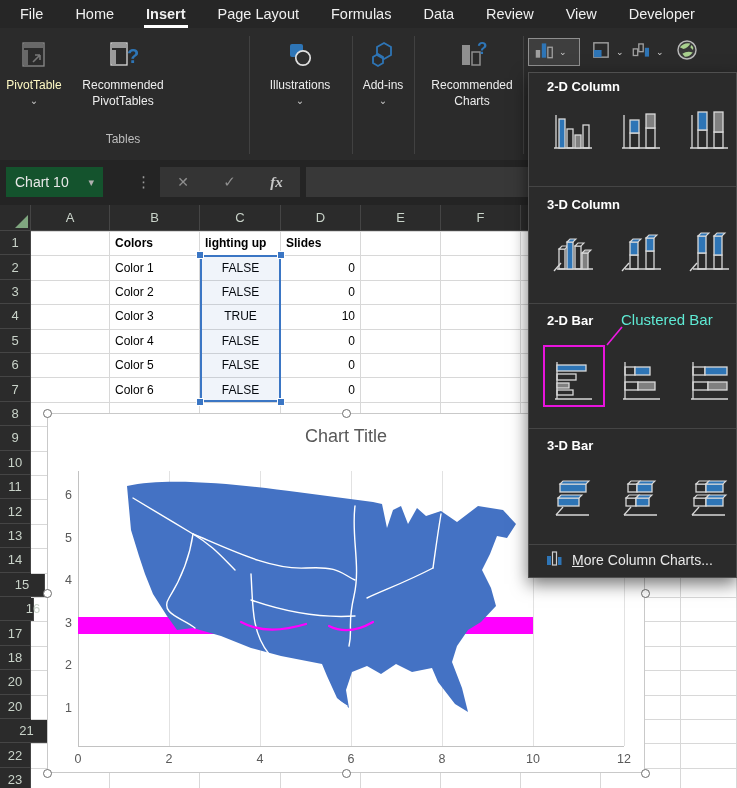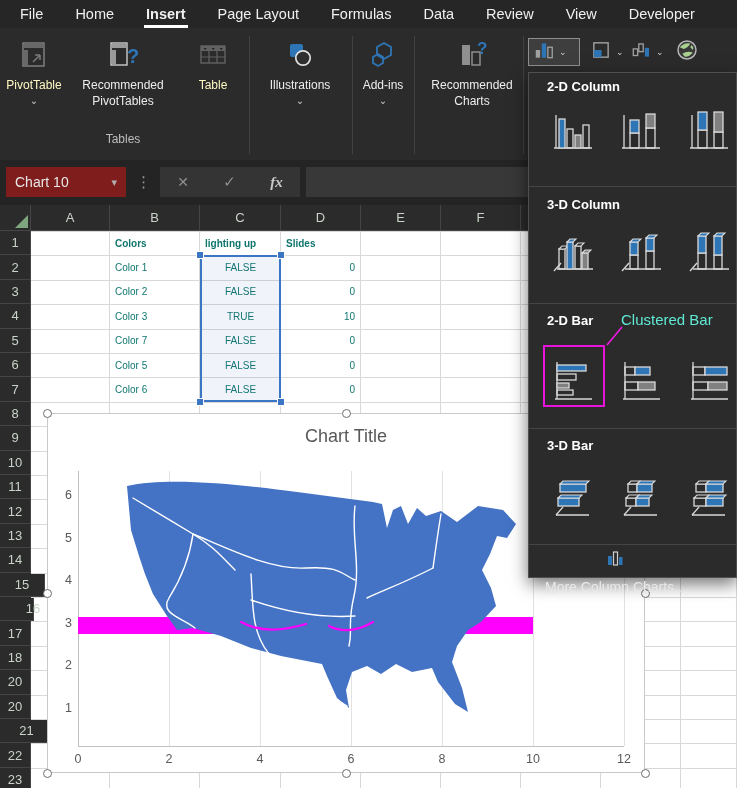--- a/index.html
+++ b/index.html
@@ -19,35 +19,35 @@
   .rlabel{font-size:12px;color:#ededed;text-align:center;line-height:1.3;margin-top:4px}
   .rlabel.dis{color:#fef9c3}
   .rchev{color:#c9c9c9;font-size:10px;margin-top:3px;line-height:8px}
   .rsep{position:absolute;top:8px;height:118px;width:1px;background:#414141}
   .grouplabel{position:absolute;left:4px;top:104px;width:238px;text-align:center;font-size:12px;color:#bdbdbd}
   .cbtn{position:absolute;top:10px;height:28px;display:flex;align-items:center;gap:4px;padding:1px 4px;box-sizing:border-box}
   .cbtn.active{background:#3e3e3e;border:1px solid #8f8f8f}
   .cchev{color:#cfcfcf;font-size:9px}
   
   .fbar{position:absolute;left:0;top:160px;width:737px;height:45px;background:#242424}
-  .namebox{position:absolute;left:6px;top:7px;width:120px;height:30px;background:#7f1d1d;color:#e8e8e8;
+  .namebox{position:absolute;left:6px;top:7px;width:97px;height:30px;background:#14532d;color:#e8e8e8;
            font-size:14px;display:flex;align-items:center;justify-content:space-between;padding:0 9px;box-sizing:border-box}
   .nbcaret{color:#b0b0b0;font-size:11px}
   .fdots{position:absolute;left:136px;top:13px;color:#9a9a9a;font-size:15px;letter-spacing:1px}
   .fbtns{position:absolute;left:160px;top:7px;width:140px;height:30px;background:#343434;display:flex;
          align-items:center;justify-content:space-around;color:#8f8f8f}
   .fx-x{font-size:14px}.fx-c{font-size:15px}
   .fx-f{font-style:italic;font-weight:700;font-size:15px;font-family:"Liberation Serif",serif;color:#c8c8c8}
   .ffield{position:absolute;left:306px;top:7px;width:431px;height:30px;background:#383838}
   
   .sheet{position:absolute;left:0;top:205px;width:737px;height:583px;background:#ffffff}
   .hdr{position:absolute;background:#2b2b2b;color:#c9d3c9;font-size:13px;display:flex;align-items:center;
        justify-content:center;box-sizing:border-box;border-right:1px solid #454545;border-bottom:1px solid #454545}
   .gridv,.gridh{position:absolute;background:#d8d8d8}
-  .cell{position:absolute;color:#0f766e;font-size:10px;display:flex;align-items:center;box-sizing:border-box;white-space:nowrap;overflow:hidden}
+  .cell{position:absolute;color:#000000;font-size:12px;display:flex;align-items:center;box-sizing:border-box;white-space:nowrap;overflow:hidden}
   .al{justify-content:flex-start;padding-left:5px}.ac{justify-content:center}.ar{justify-content:flex-end;padding-right:6px}
   .bold{font-weight:700}
   .sel{position:absolute;border:2px solid #3b76c4;background:rgba(68,114,196,.08);box-sizing:border-box}
   .selh{position:absolute;width:6px;height:6px;background:#3b76c4;border:1px solid #fff;box-sizing:content-box}
   .corner-tri{position:absolute;right:2px;bottom:2px;width:0;height:0;border-left:13px solid transparent;border-bottom:13px solid #7fa67f}
   
   .chart{position:absolute;left:47px;top:413px;width:598px;height:360px;background:#fff;border:1px solid #c9c9c9;box-sizing:border-box}
   .ctitle{position:absolute;left:0;right:0;top:12px;text-align:center;color:#595959;font-size:18px}
   .gl{position:absolute;background:#e2e2e2}
   .axl{position:absolute;background:#c2c2c2}
@@ -98,31 +98,20 @@
     <div class="rbtn" style="left:64px;width:118px">
       <div class="ricon">
           <svg width="30" height="30" viewBox="0 0 30 30">
             <rect x="3" y="3" width="16" height="22" fill="none" stroke="#d9d9d9" stroke-width="1.3"></rect>
             <rect x="4" y="4" width="14" height="4" fill="#9a9a9a"></rect>
             <rect x="4" y="10" width="4" height="14" fill="#9a9a9a"></rect>
             <text x="19" y="23" font-size="20" font-weight="bold" fill="#2e75b6" font-family="Liberation Sans,sans-serif">?</text>
           </svg>
         </div>
       <div class="rlabel">Recommended PivotTables</div>
-    </div>
-    <div class="rbtn" style="left:184px;width:58px">
-      <div class="ricon dim">
-          <svg width="30" height="30" viewBox="0 0 30 30">
-            <rect x="3" y="6" width="24" height="17" fill="none" stroke="#8f8f8f" stroke-width="1.4"></rect>
-            <rect x="3" y="6" width="24" height="5" fill="#8f8f8f"></rect>
-            <path d="M11 11 V23 M19 11 V23 M3 17 H27" stroke="#8f8f8f" stroke-width="1.2"></path>
-            <path d="M5.5 8 l3.4 0 l-1.7 2.2 Z M13.5 8 l3.4 0 l-1.7 2.2 Z M21.5 8 l3.4 0 l-1.7 2.2 Z" fill="#2b2b2b"></path>
-          </svg>
-        </div>
-      <div class="rlabel dis">Table</div>
     </div>
     <div class="grouplabel">Tables</div>
     <div class="rsep" style="left:249px"></div>
     <div class="rbtn" style="left:254px;width:92px">
       <div class="ricon">
           <svg width="30" height="30" viewBox="0 0 30 30">
             <rect x="5" y="4" width="13" height="13" rx="2" fill="#2e75b6"></rect>
             <circle cx="18" cy="18" r="7.2" fill="#2f2f2f" stroke="#e0e0e0" stroke-width="1.7"></circle>
           </svg>
         </div>
@@ -274,21 +263,21 @@
       <div class="cell al bold" style="left: 281px; top: 26px; width: 80px; height: 24.4px;">Slides</div>
       <div class="cell al" style="left: 110px; top: 50.4px; width: 90px; height: 24.4px;">Color 1</div>
       <div class="cell ac" style="left: 200px; top: 50.4px; width: 81px; height: 24.4px;">FALSE</div>
       <div class="cell ar" style="left: 281px; top: 50.4px; width: 80px; height: 24.4px;">0</div>
       <div class="cell al" style="left: 110px; top: 74.8px; width: 90px; height: 24.4px;">Color 2</div>
       <div class="cell ac" style="left: 200px; top: 74.8px; width: 81px; height: 24.4px;">FALSE</div>
       <div class="cell ar" style="left: 281px; top: 74.8px; width: 80px; height: 24.4px;">0</div>
       <div class="cell al" style="left: 110px; top: 99.2px; width: 90px; height: 24.4px;">Color 3</div>
       <div class="cell ac" style="left: 200px; top: 99.2px; width: 81px; height: 24.4px;">TRUE</div>
       <div class="cell ar" style="left: 281px; top: 99.2px; width: 80px; height: 24.4px;">10</div>
-      <div class="cell al" style="left: 110px; top: 123.6px; width: 90px; height: 24.4px;">Color 7</div>
+      <div class="cell al" style="left: 110px; top: 123.6px; width: 90px; height: 24.4px;">Color 4</div>
       <div class="cell ac" style="left: 200px; top: 123.6px; width: 81px; height: 24.4px;">FALSE</div>
       <div class="cell ar" style="left: 281px; top: 123.6px; width: 80px; height: 24.4px;">0</div>
       <div class="cell al" style="left: 110px; top: 148px; width: 90px; height: 24.4px;">Color 5</div>
       <div class="cell ac" style="left: 200px; top: 148px; width: 81px; height: 24.4px;">FALSE</div>
       <div class="cell ar" style="left: 281px; top: 148px; width: 80px; height: 24.4px;">0</div>
       <div class="cell al" style="left: 110px; top: 172.4px; width: 90px; height: 24.4px;">Color 6</div>
       <div class="cell ac" style="left: 200px; top: 172.4px; width: 81px; height: 24.4px;">FALSE</div>
       <div class="cell ar" style="left: 281px; top: 172.4px; width: 80px; height: 24.4px;">0</div>
       <div class="sel" style="left: 200px; top: 50.4px; width: 81px; height: 146.4px;"></div>
       <div class="selh" style="left: 196px; top: 46.4px;"></div>
@@ -498,21 +487,21 @@
           <rect x="21" y="24" width="17" height="8" fill="#2e75b6" stroke="#d9d9d9" stroke-width="1.3"></rect>
           <polygon points="21,24 24,21 41,21 38,24" fill="#2e75b6" stroke="#d9d9d9" stroke-width="1.1"></polygon>
         </svg>
       </div>
       <div class="msep" style="top: 471px;"></div>
       <div class="mbox" style="left: 14px; top: 272px; width: 62px; height: 62px;"></div>
       <svg width="207" height="504" style="position: absolute; left: 0px; top: 0px; pointer-events: none;">
         <line x1="78" y1="272" x2="93" y2="254" stroke="#EE19E3" stroke-width="1.6"></line>
       </svg>
       <div class="mann" style="left: 92px; top: 238px; color: #5eead4;">Clustered Bar</div>
-      <div class="mfoot" style="left: 16px; top: 476px; flex-direction: column;">
+      <div class="mfoot" style="left: 16px; top: 476px;">
         <span><svg width="18" height="18" viewBox="0 0 18 18">
             <rect x="2" y="7" width="4" height="9" fill="#2e75b6"></rect>
             <rect x="7.5" y="3" width="4" height="13" fill="none" stroke="#cfcfcf" stroke-width="1.2"></rect>
             <rect x="13" y="8" width="3.5" height="8" fill="#2e75b6"></rect>
           </svg></span>
         <span><u>M</u>ore Column Charts...</span>
       </div>
     </div>
 </div>
 

